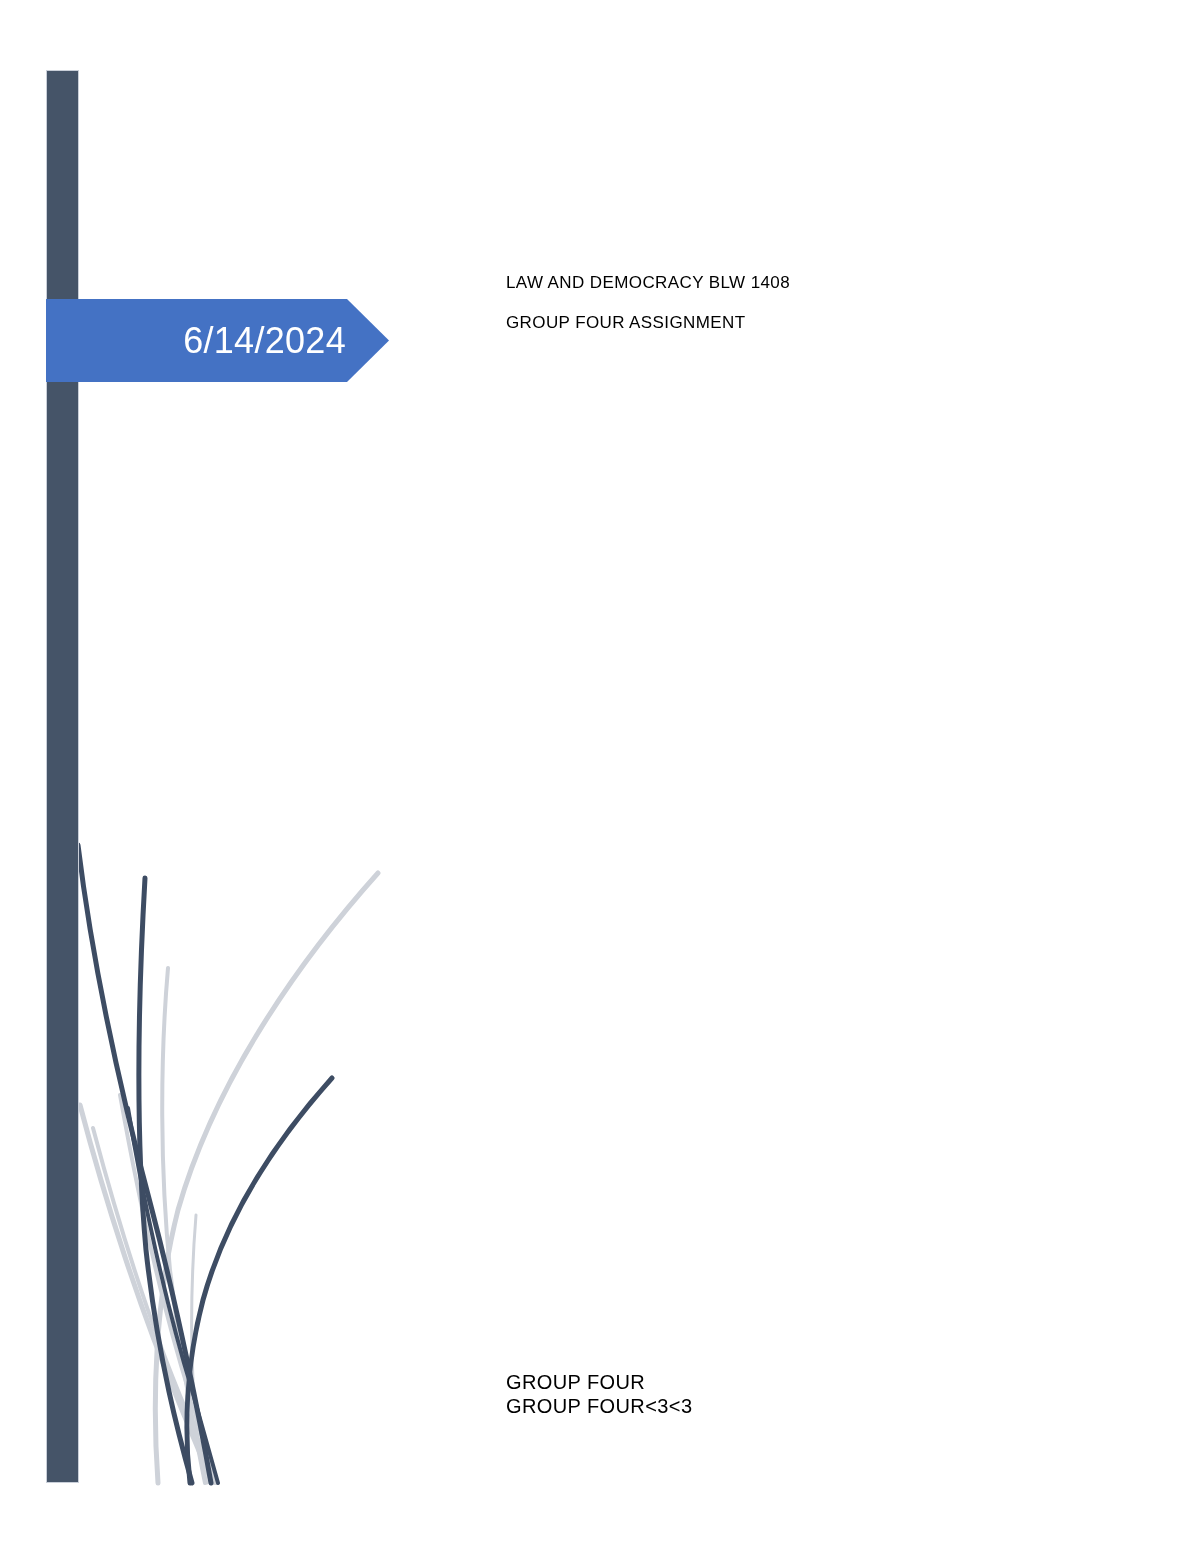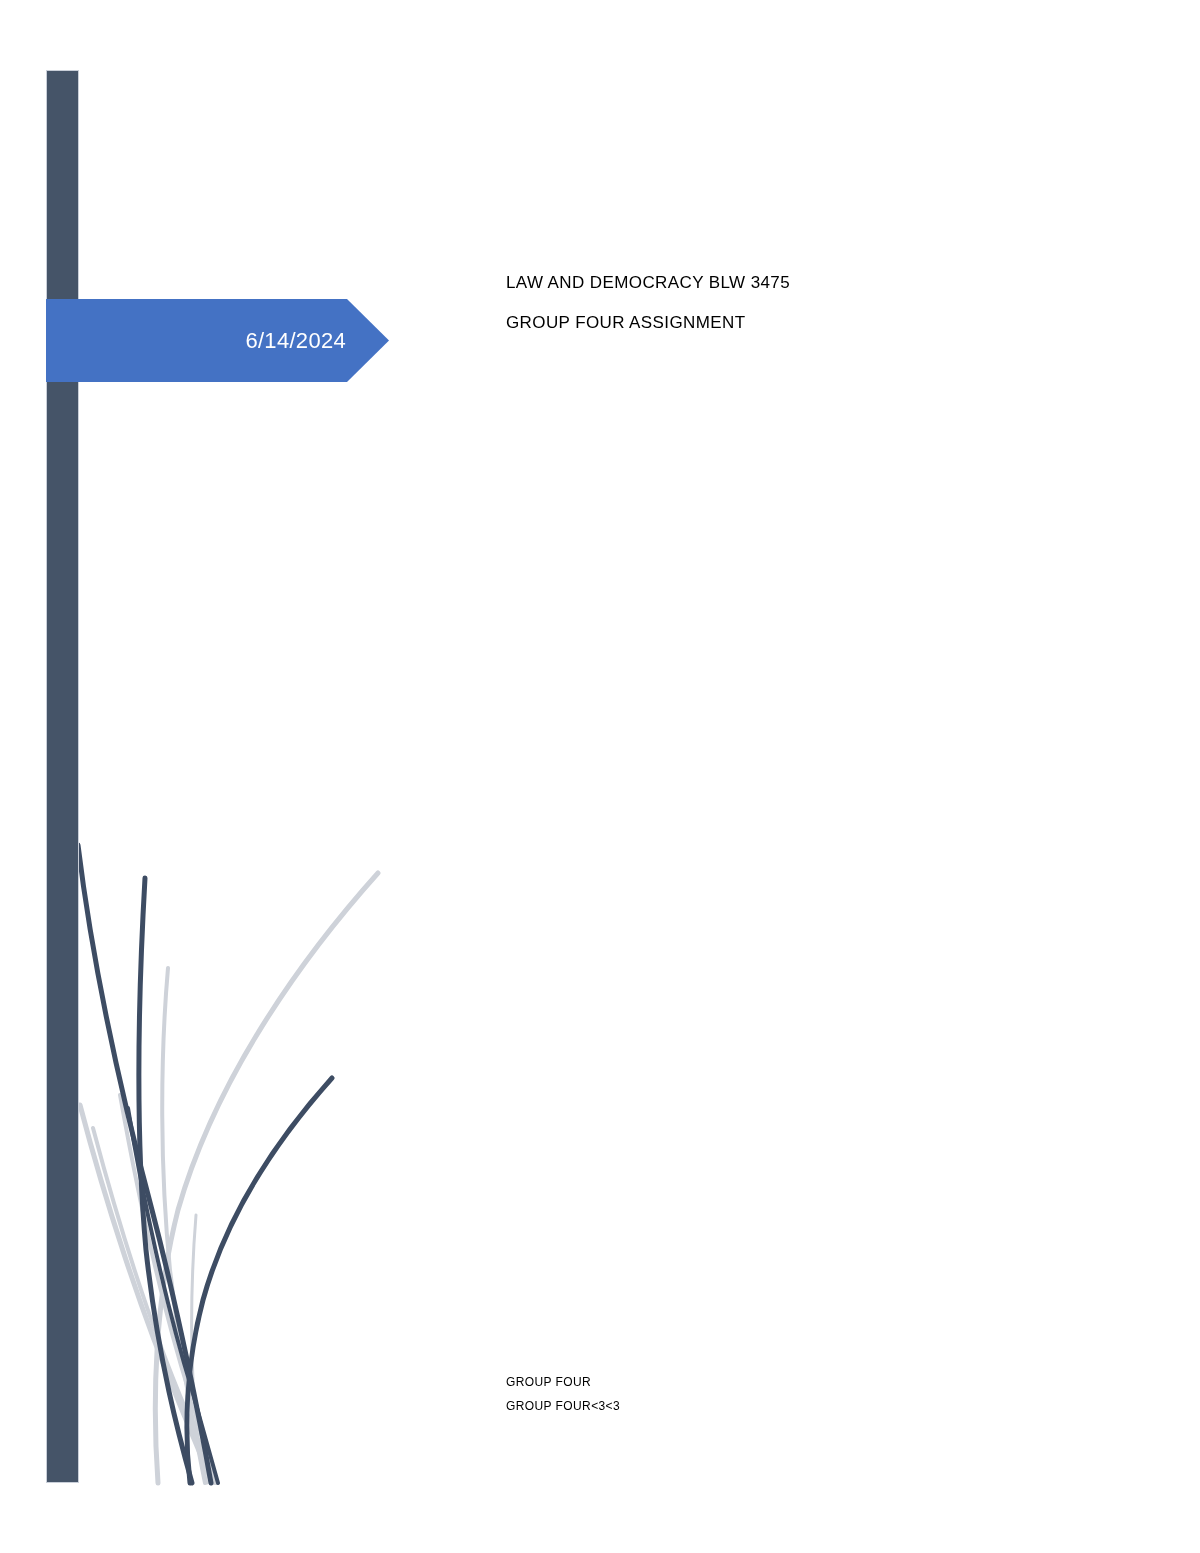--- a/index.html
+++ b/index.html
@@ -63,21 +63,21 @@
     left: 0;
     top: 0;
     width: 310px;
     height: 83px;
     display: flex;
     align-items: center;
     justify-content: flex-end;
     padding-right: 10px;
     box-sizing: border-box;
     color: #ffffff;
-    font-size: 22px;
+    font-size: 36px;
     font-family: "Liberation Sans", sans-serif;
     letter-spacing: 0.3px;
     white-space: nowrap;
   }
 
   
   .header-block {
     position: absolute;
     left: 506px;
     top: 272px;
@@ -95,21 +95,21 @@
   .header-line:last-child { margin-bottom: 0; }
 
   
   .footer-block {
     position: absolute;
     left: 506px;
     top: 1370px;
     z-index: 6;
   }
   .footer-line {
-    font-size: 12px;
+    font-size: 20px;
     font-family: "Liberation Sans", sans-serif;
     color: #000000;
     letter-spacing: 0.4px;
     line-height: 24px;
     white-space: nowrap;
   }
   .footer-accent {
     color: #000000;
   }
 </style>
@@ -138,21 +138,21 @@
   <div class="side-bar"></div>
 
   <div class="date-banner">
     <svg width="343" height="83" viewBox="0 0 343 83" xmlns="http://www.w3.org/2000/svg">
       <polygon points="0,0 301,0 343,41.5 301,83 0,83" fill="#4472c4"></polygon>
     </svg>
     <div class="date-text">6/14/2024</div>
   </div>
 
   <div class="header-block">
-    <div class="header-line">LAW AND DEMOCRACY BLW 3475</div>
+    <div class="header-line">LAW AND DEMOCRACY BLW 1408</div>
     <div class="header-line">GROUP FOUR ASSIGNMENT</div>
   </div>
 
   <div class="footer-block">
     <div class="footer-line">GROUP FOUR</div>
     <div class="footer-line"><span>GROUP FOUR</span><span class="footer-accent">&lt;3&lt;3</span></div>
   </div>
 
 </div>
 

